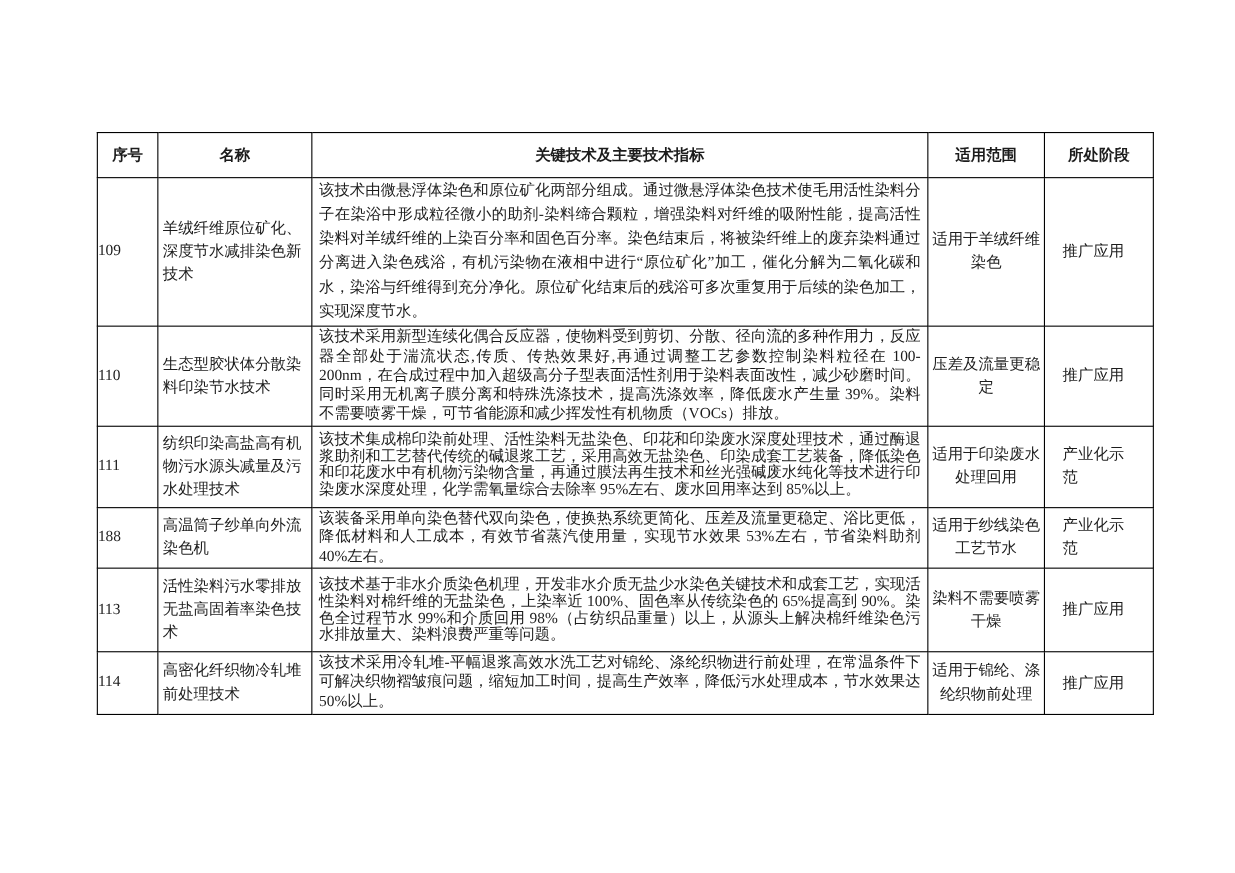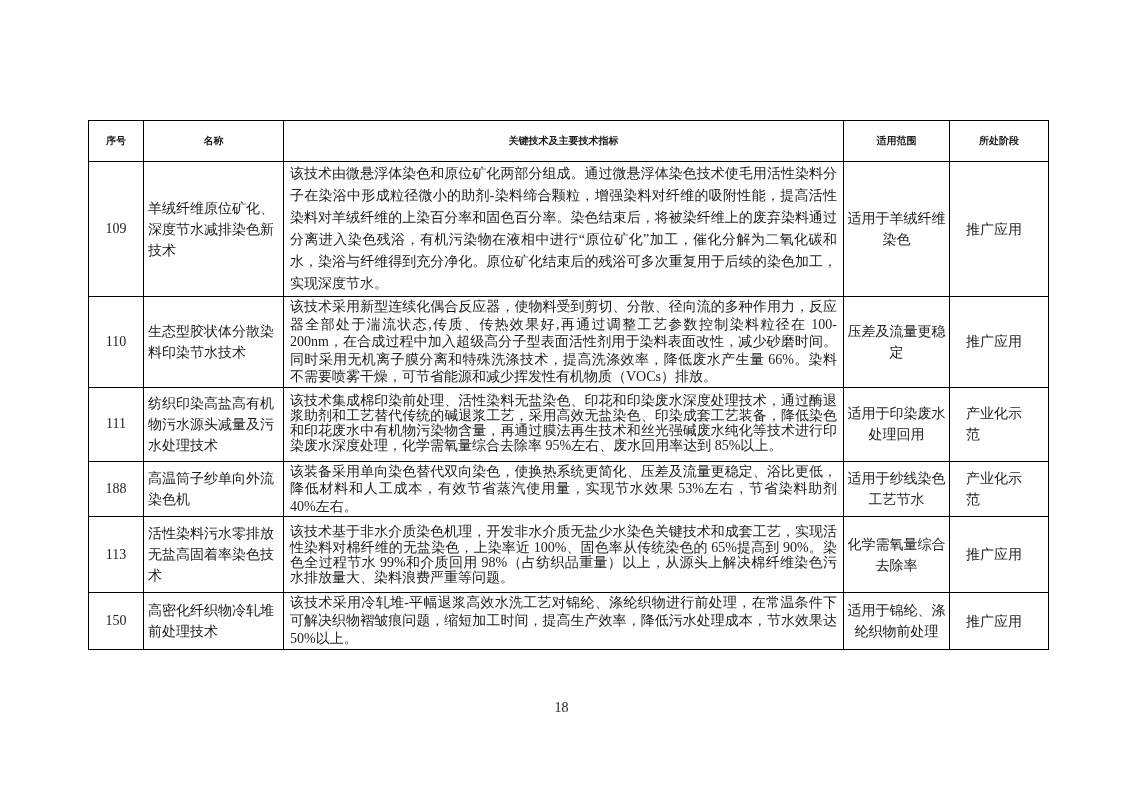--- a/index.html
+++ b/index.html
@@ -23,29 +23,29 @@
     width: 960px;
     border-collapse: collapse;
     table-layout: fixed;
   }
   .tech-table th, .tech-table td {
     border: 1px solid #000000;
     overflow: hidden;
   }
   .tech-table th {
     font-weight: bold;
-    font-size: 10px;
+    font-size: 14px;
     height: 40px;
     text-align: center;
     vertical-align: middle;
     padding: 0;
     margin-top: 44px;
   }
   td.c-index {
-    text-align: center;
+    text-align: left;
     vertical-align: middle;
     font-size: 14px;
     padding: 0;
   }
   td.c-name {
     text-align: left;
     vertical-align: middle;
     font-size: 14px;
     line-height: 21px;
     padding: 0 4px;
@@ -118,21 +118,21 @@
       <tr class="body-row row-0">
         <td class="c-index">109</td>
         <td class="c-name">羊绒纤维原位矿化、深度节水减排染色新技术</td>
         <td class="c-tech">该技术由微悬浮体染色和原位矿化两部分组成。通过微悬浮体染色技术使毛用活性染料分子在染浴中形成粒径微小的助剂-染料缔合颗粒，增强染料对纤维的吸附性能，提高活性染料对羊绒纤维的上染百分率和固色百分率。染色结束后，将被染纤维上的废弃染料通过分离进入染色残浴，有机污染物在液相中进行“原位矿化”加工，催化分解为二氧化碳和水，染浴与纤维得到充分净化。原位矿化结束后的残浴可多次重复用于后续的染色加工，实现深度节水。</td>
         <td class="c-scope">适用于羊绒纤维染色</td>
         <td class="c-stage">推广应用</td>
       </tr>
       <tr class="body-row row-1">
         <td class="c-index">110</td>
         <td class="c-name">生态型胶状体分散染料印染节水技术</td>
-        <td class="c-tech">该技术采用新型连续化偶合反应器，使物料受到剪切、分散、径向流的多种作用力，反应器全部处于湍流状态,传质、传热效果好,再通过调整工艺参数控制染料粒径在 100-200nm，在合成过程中加入超级高分子型表面活性剂用于染料表面改性，减少砂磨时间。同时采用无机离子膜分离和特殊洗涤技术，提高洗涤效率，降低废水产生量 66%。染料不需要喷雾干燥，可节省能源和减少挥发性有机物质（VOCs）排放。</td>
+        <td class="c-tech">该技术采用新型连续化偶合反应器，使物料受到剪切、分散、径向流的多种作用力，反应器全部处于湍流状态,传质、传热效果好,再通过调整工艺参数控制染料粒径在 100-200nm，在合成过程中加入超级高分子型表面活性剂用于染料表面改性，减少砂磨时间。同时采用无机离子膜分离和特殊洗涤技术，提高洗涤效率，降低废水产生量 39%。染料不需要喷雾干燥，可节省能源和减少挥发性有机物质（VOCs）排放。</td>
         <td class="c-scope">压差及流量更稳定</td>
         <td class="c-stage">推广应用</td>
       </tr>
       <tr class="body-row row-2">
         <td class="c-index">111</td>
         <td class="c-name">纺织印染高盐高有机物污水源头减量及污水处理技术</td>
         <td class="c-tech">该技术集成棉印染前处理、活性染料无盐染色、印花和印染废水深度处理技术，通过酶退浆助剂和工艺替代传统的碱退浆工艺，采用高效无盐染色、印染成套工艺装备，降低染色和印花废水中有机物污染物含量，再通过膜法再生技术和丝光强碱废水纯化等技术进行印染废水深度处理，化学需氧量综合去除率 95%左右、废水回用率达到 85%以上。</td>
         <td class="c-scope">适用于印染废水处理回用</td>
         <td class="c-stage">产业化示范</td>
       </tr>
@@ -140,28 +140,27 @@
         <td class="c-index">188</td>
         <td class="c-name">高温筒子纱单向外流染色机</td>
         <td class="c-tech">该装备采用单向染色替代双向染色，使换热系统更简化、压差及流量更稳定、浴比更低，降低材料和人工成本，有效节省蒸汽使用量，实现节水效果 53%左右，节省染料助剂 40%左右。</td>
         <td class="c-scope">适用于纱线染色工艺节水</td>
         <td class="c-stage">产业化示范</td>
       </tr>
       <tr class="body-row row-4">
         <td class="c-index">113</td>
         <td class="c-name">活性染料污水零排放无盐高固着率染色技术</td>
         <td class="c-tech">该技术基于非水介质染色机理，开发非水介质无盐少水染色关键技术和成套工艺，实现活性染料对棉纤维的无盐染色，上染率近 100%、固色率从传统染色的 65%提高到 90%。染色全过程节水 99%和介质回用 98%（占纺织品重量）以上，从源头上解决棉纤维染色污水排放量大、染料浪费严重等问题。</td>
-        <td class="c-scope">化学需氧量综合去除率</td>
+        <td class="c-scope">染料不需要喷雾干燥</td>
         <td class="c-stage">推广应用</td>
       </tr>
       <tr class="body-row row-5">
-        <td class="c-index">150</td>
+        <td class="c-index">114</td>
         <td class="c-name">高密化纤织物冷轧堆前处理技术</td>
         <td class="c-tech">该技术采用冷轧堆-平幅退浆高效水洗工艺对锦纶、涤纶织物进行前处理，在常温条件下可解决织物褶皱痕问题，缩短加工时间，提高生产效率，降低污水处理成本，节水效果达 50%以上。</td>
         <td class="c-scope">适用于锦纶、涤纶织物前处理</td>
         <td class="c-stage">推广应用</td>
       </tr>
     </tbody>
   </table>
 
-  <div class="page-number">18</div>
 
 </div>
 
 </body></html>

